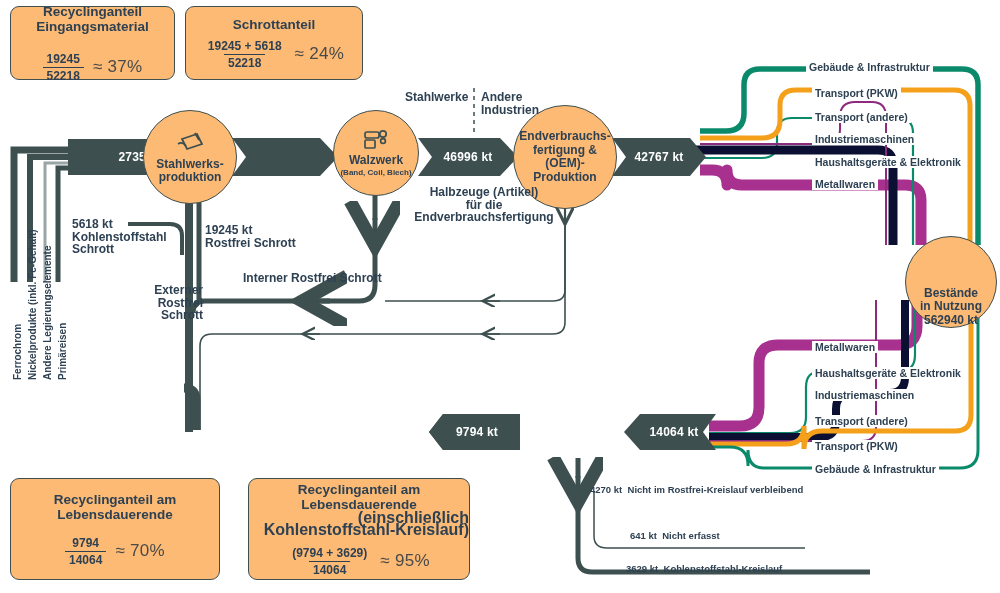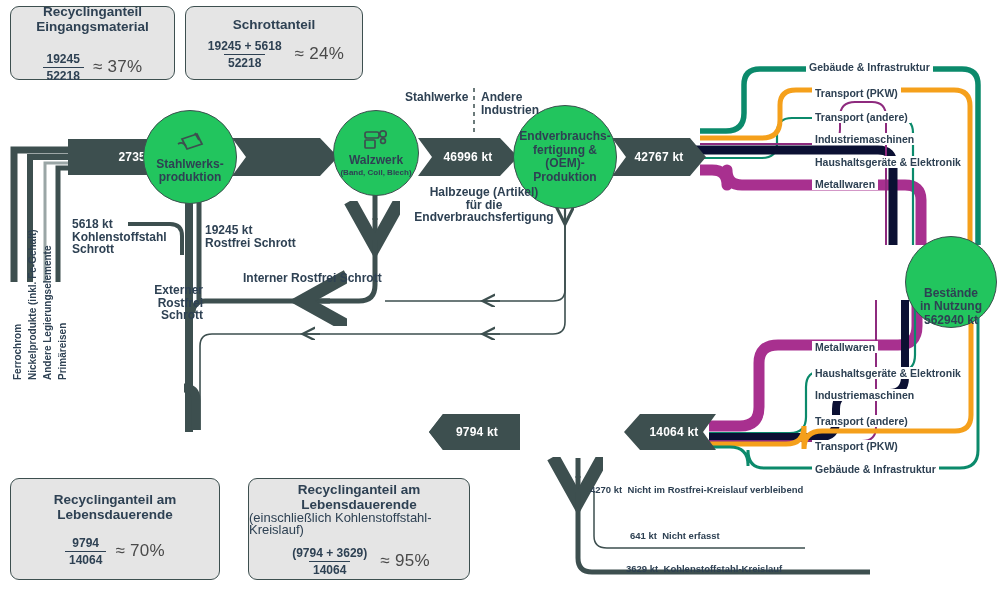--- a/index.html
+++ b/index.html
@@ -15,39 +15,39 @@
     background:#ffffff;
   }
   #svgroot{position:absolute;left:0;top:0;width:1000px;height:593px;}
 
   
   .fbox{
     position:absolute;
     box-sizing:border-box;
     border:1.6px solid #3d4f4f;
     border-radius:9px;
-    background:#e5e5e5;
+    background:#fdba74;
     display:flex;
     flex-direction:column;
     align-items:center;
     justify-content:center;
     color:#2e4153;
   }
   .fbox .ftitle{
     font-weight:bold;
     font-size:13.5px;
     line-height:15px;
     text-align:center;
     color:#2e4153;
   }
   .fbox .fsub{
-    font-weight:normal;
-    font-size:13px;
+    font-weight:bold;
+    font-size:16px;
     line-height:12px;
-    text-align:left;
+    text-align:right;
     color:#2e4153;
   }
   .fracrow{
     display:flex;
     align-items:center;
     justify-content:center;
     gap:9px;
   }
   .frac{
     display:flex;
@@ -66,21 +66,21 @@
     font-weight:400;
     letter-spacing:.3px;
   }
 
   
   .node{
     position:absolute;
     box-sizing:border-box;
     border:1.7px solid #3d4f4f;
     border-radius:50%;
-    background:#22c55e;
+    background:#fdba74;
     display:flex;
     flex-direction:column;
     align-items:center;
     justify-content:center;
     text-align:center;
     color:#2e4153;
     z-index:6;
   }
   .node .nlabel{
     font-weight:bold;

